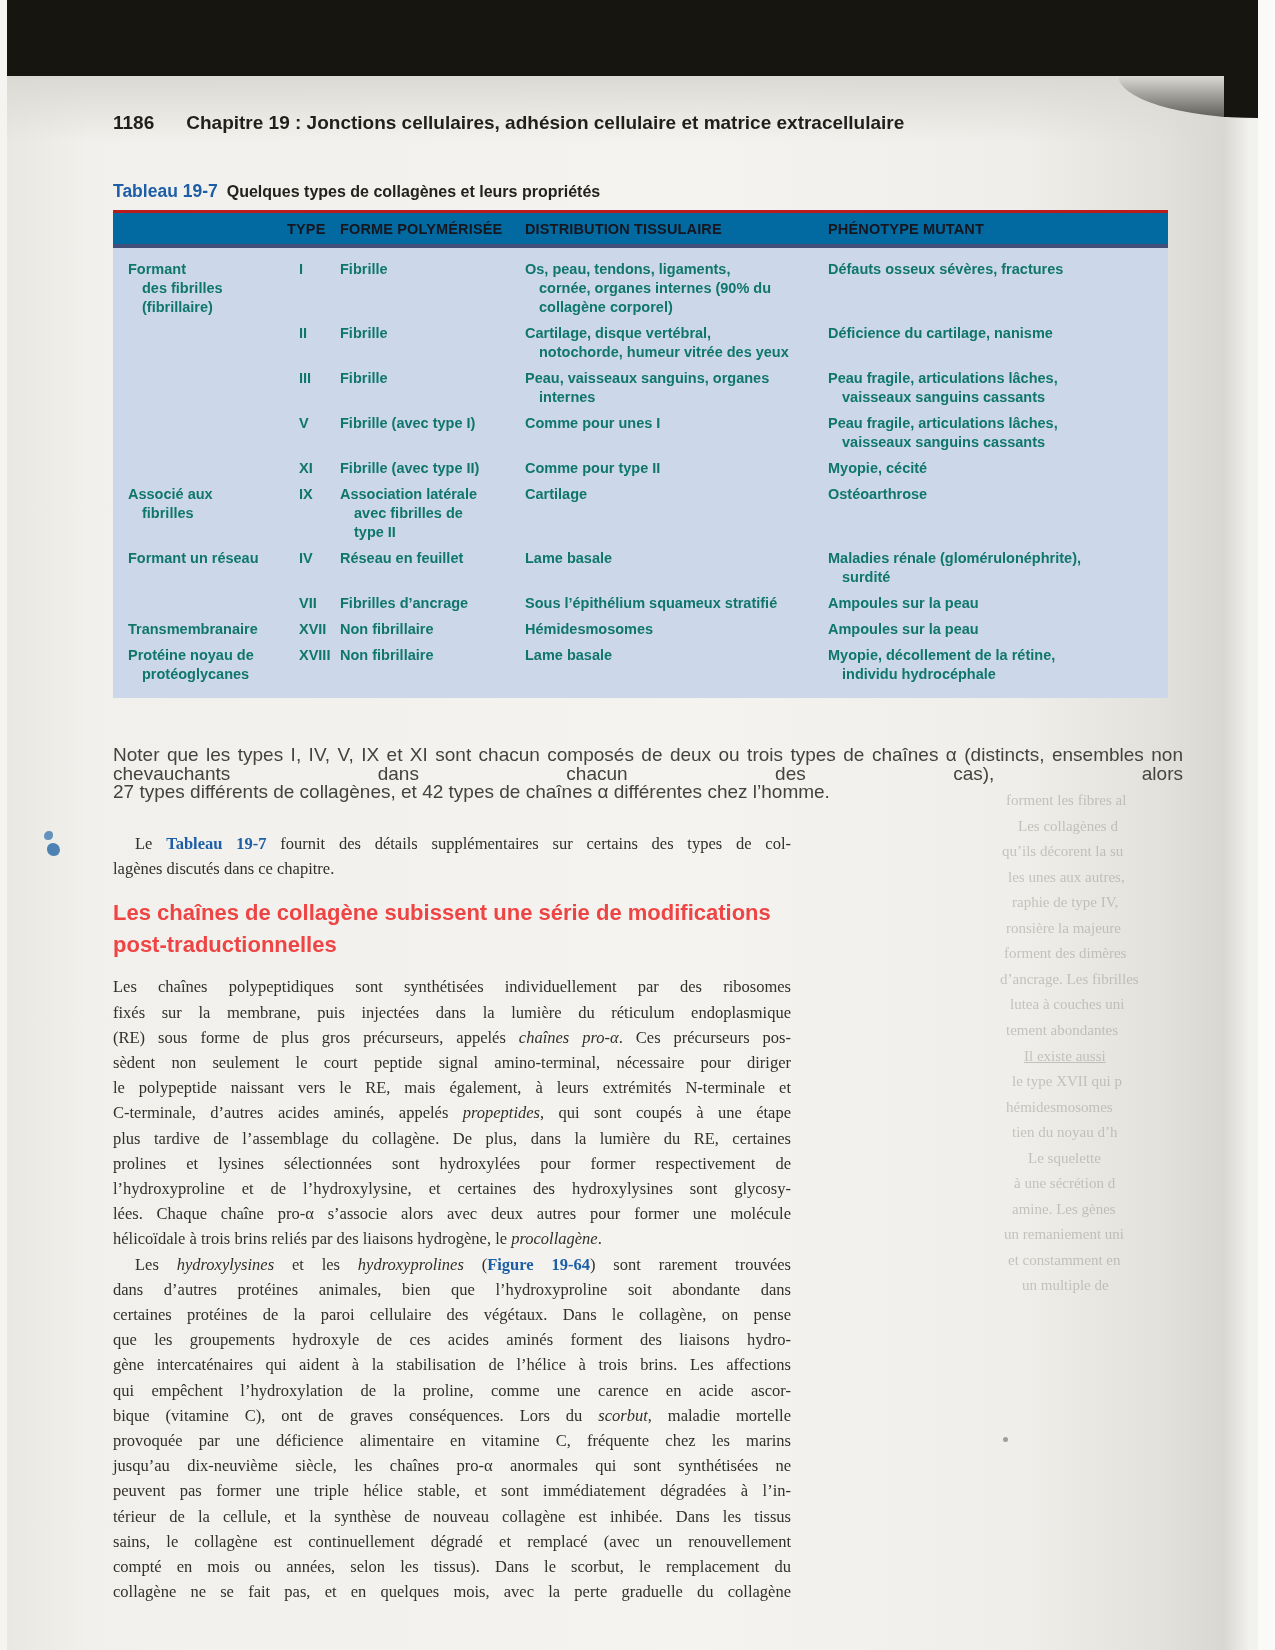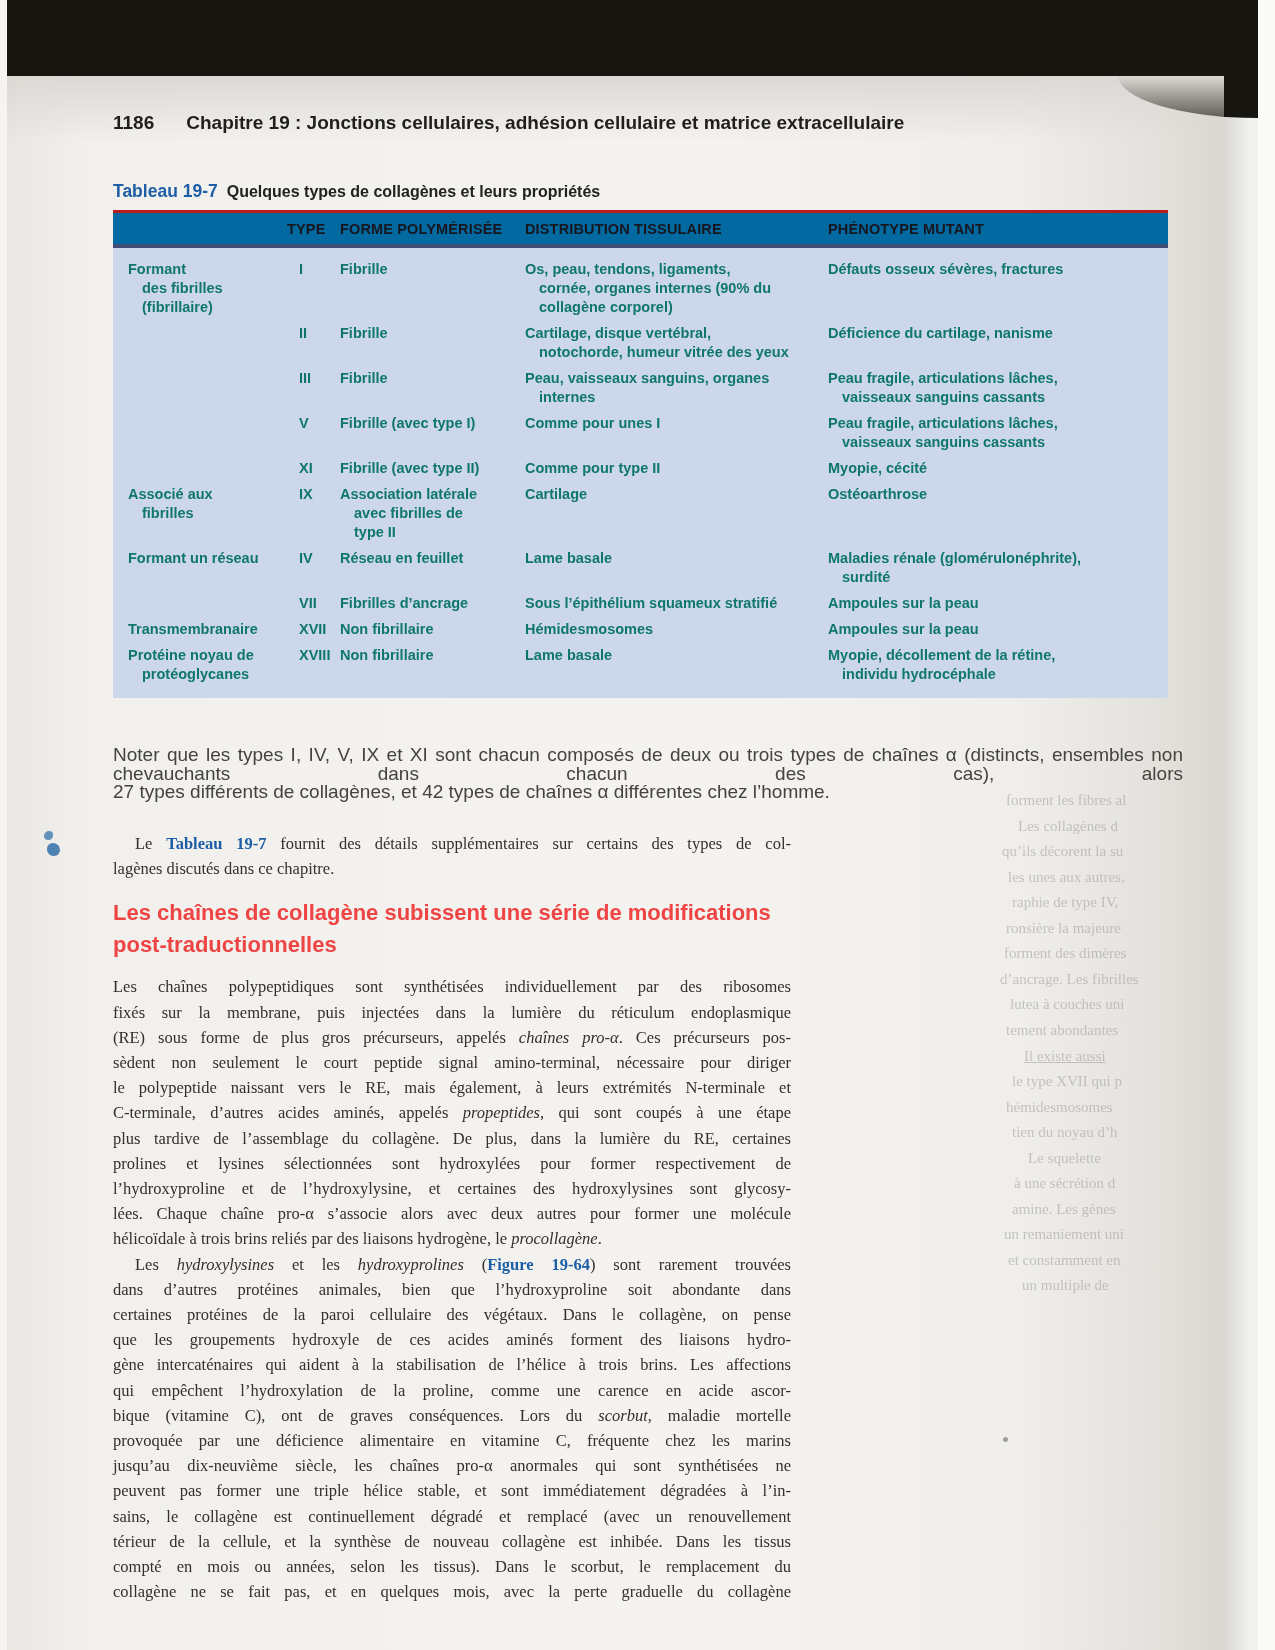--- a/index.html
+++ b/index.html
@@ -243,18 +243,18 @@
       <div class="tline indent"><span>Les </span><span class="i">hydroxylysines</span><span> et les </span><span class="i">hydroxyprolines</span><span> (</span><span class="ref">Figure 19-64</span><span>) sont rarement trouvées</span></div>
       <div class="tline"><span>dans d’autres protéines animales, bien que l’hydroxyproline soit abondante dans</span></div>
       <div class="tline"><span>certaines protéines de la paroi cellulaire des végétaux. Dans le collagène, on pense</span></div>
       <div class="tline"><span>que les groupements hydroxyle de ces acides aminés forment des liaisons hydro-</span></div>
       <div class="tline"><span>gène intercaténaires qui aident à la stabilisation de l’hélice à trois brins. Les affections</span></div>
       <div class="tline"><span>qui empêchent l’hydroxylation de la proline, comme une carence en acide ascor-</span></div>
       <div class="tline"><span>bique (vitamine C), ont de graves conséquences. Lors du </span><span class="i">scorbut</span><span>, maladie mortelle</span></div>
       <div class="tline"><span>provoquée par une déficience alimentaire en vitamine C, fréquente chez les marins</span></div>
       <div class="tline"><span>jusqu’au dix-neuvième siècle, les chaînes pro-α anormales qui sont synthétisées ne</span></div>
       <div class="tline"><span>peuvent pas former une triple hélice stable, et sont immédiatement dégradées à l’in-</span></div>
+      <div class="tline"><span>térieur de la cellule, et la synthèse de nouveau collagène est inhibée. Dans les tissus</span></div>
       <div class="tline"><span>sains, le collagène est continuellement dégradé et remplacé (avec un renouvellement</span></div>
-      <div class="tline"><span>térieur de la cellule, et la synthèse de nouveau collagène est inhibée. Dans les tissus</span></div>
       <div class="tline"><span>compté en mois ou années, selon les tissus). Dans le scorbut, le remplacement du</span></div>
       <div class="tline"><span>collagène ne se fait pas, et en quelques mois, avec la perte graduelle du collagène</span></div>
     </div>
   </div>
 
 </body></html>

